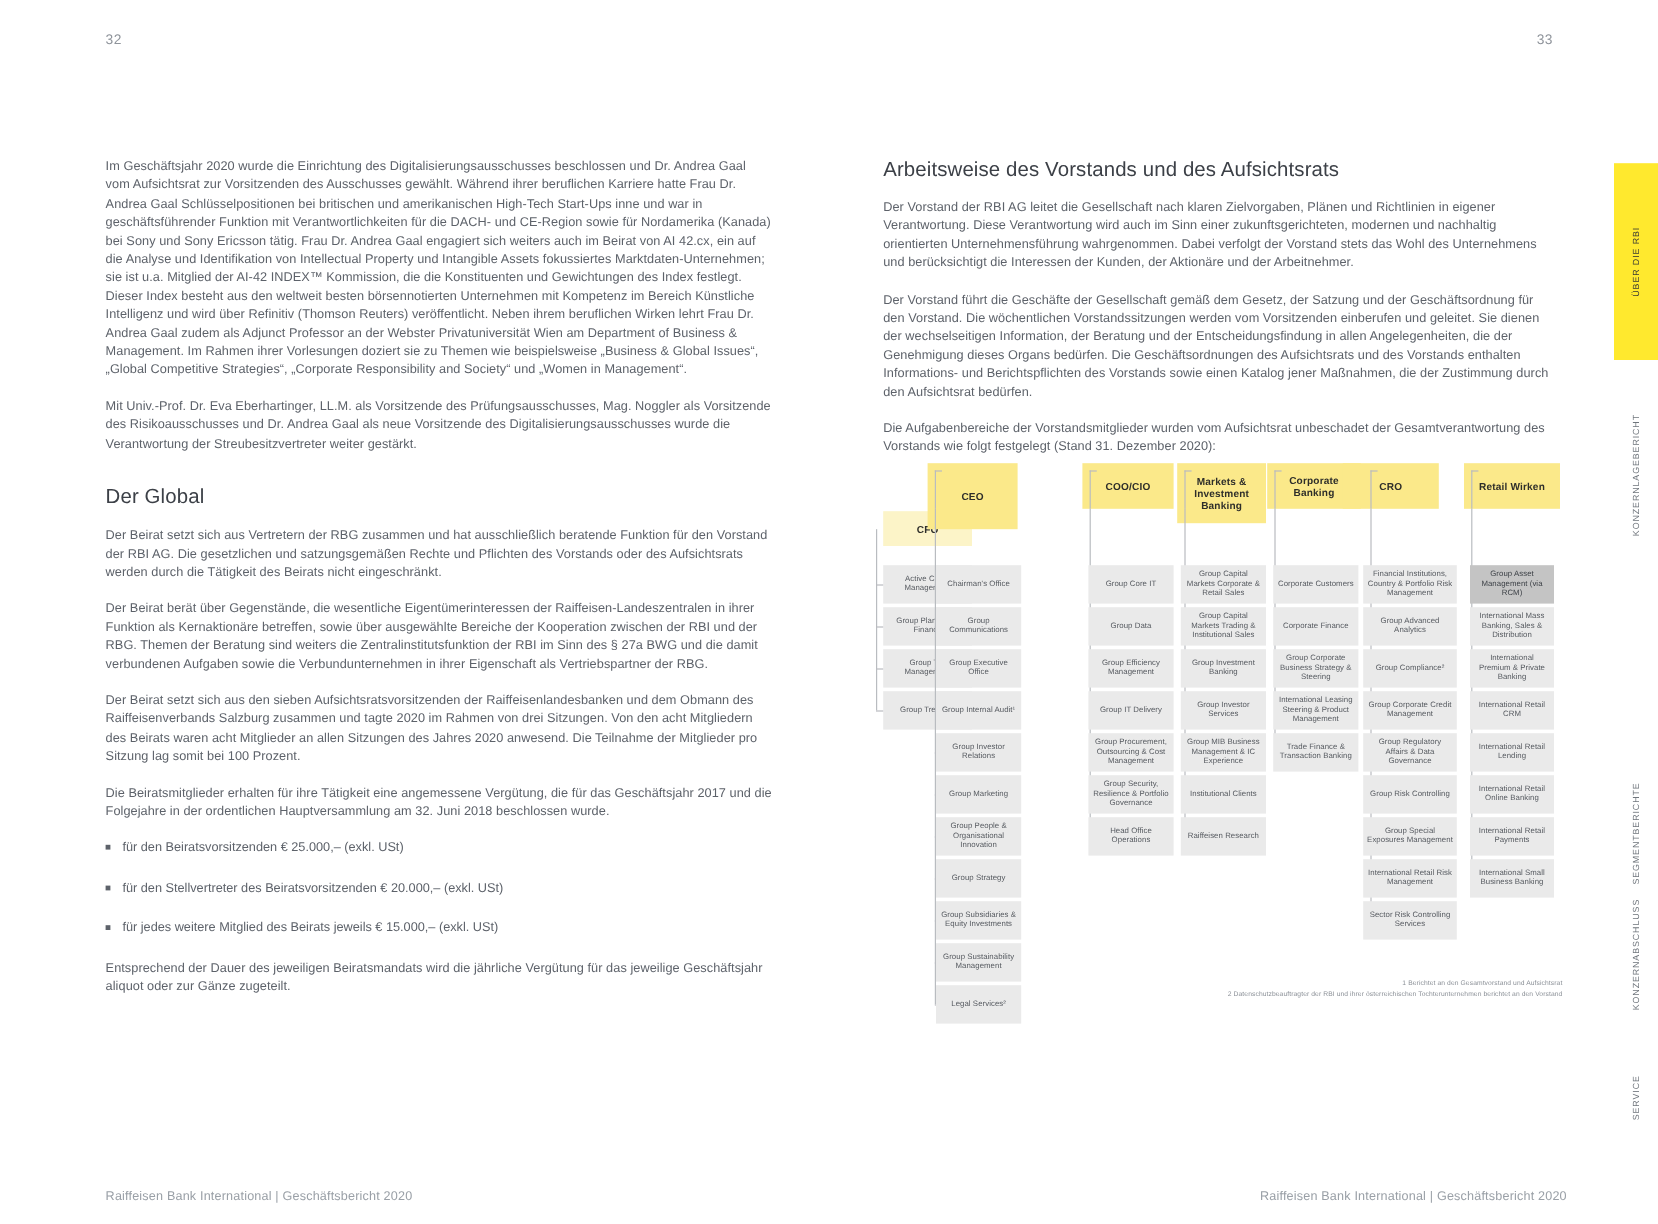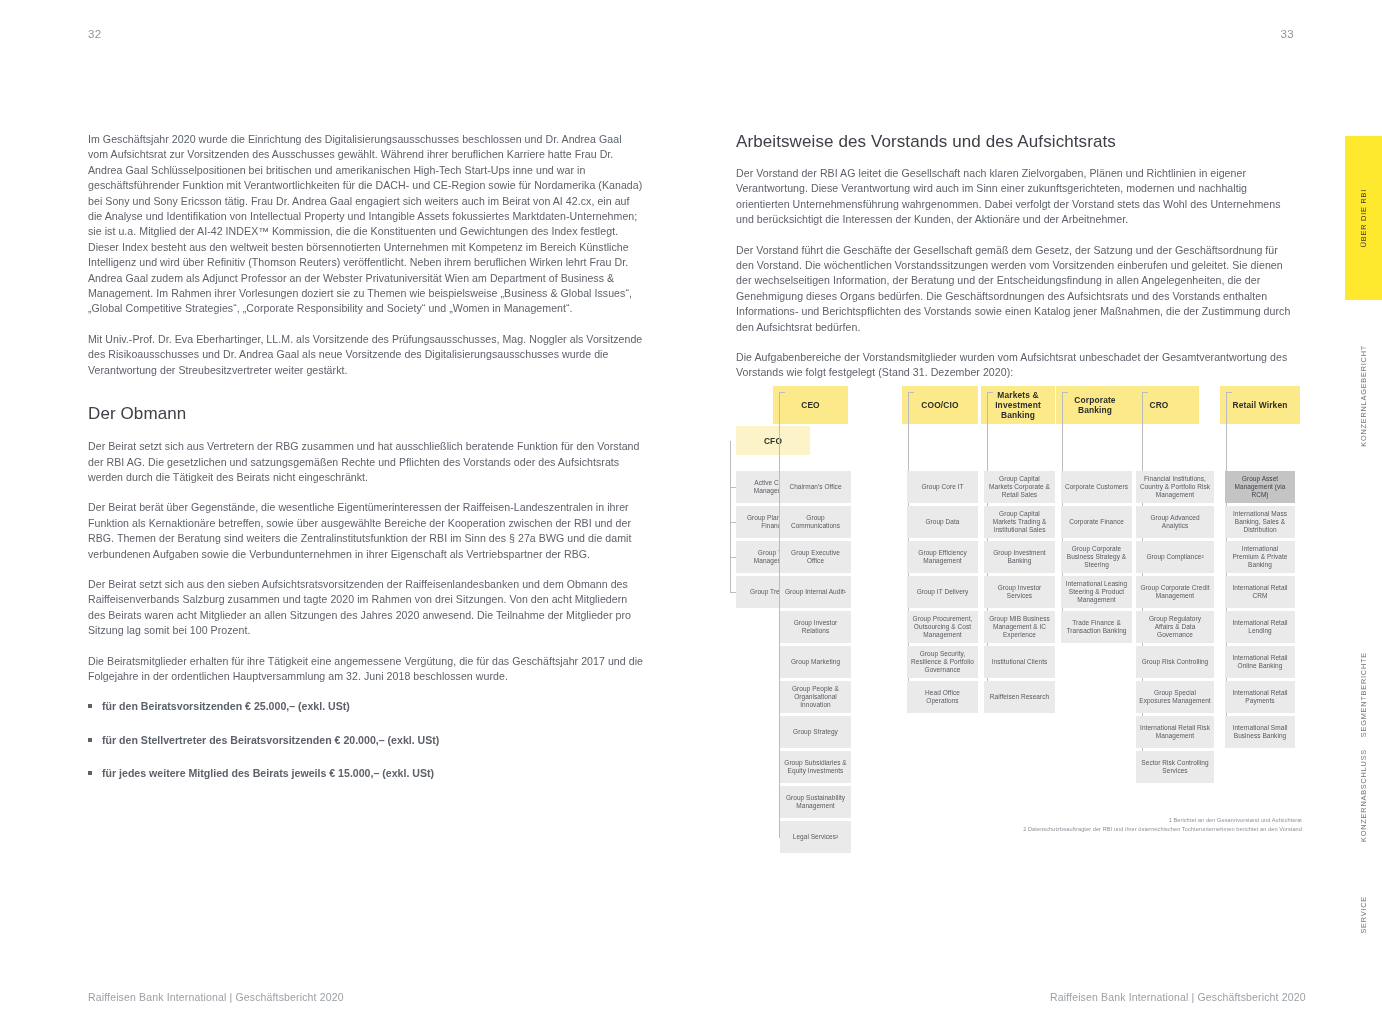--- a/index.html
+++ b/index.html
@@ -48,21 +48,21 @@
     margin:26px 0 15px 0;letter-spacing:.1px;
   }
   h1.sec-main{
     font-size:17px;font-weight:400;color:#3c4047;
     margin:0 0 14px 0;letter-spacing:.1px;
   }
   h3.sub{
     font-size:12.4px;font-weight:400;color:#3c4047;
     margin:0 0 20px 0;letter-spacing:.1px;
   }
-  ul.bullets{margin:0 0 14px 0;padding:0;list-style:none;font-weight:bold;}
+  ul.bullets{margin:0 0 14px 0;padding:0;list-style:none;}
   ul.bullets li{
     font-size:10.6px;line-height:15.4px;color:#5d626a;
     margin:0 0 18px 0;padding-left:14px;position:relative;
   }
   ul.bullets li .bullet-sq{
     position:absolute;left:0;top:5px;
     width:4px;height:4px;background:#5d626a;display:block;
   }
 
   
@@ -112,51 +112,52 @@
 <body>
 
 <div class="page">
 
   <div class="folio left">32</div>
   <div class="folio right">33</div>
 
   <div class="col col-left" id="leftCol">
       <p class="body">Im Geschäftsjahr 2020 wurde die Einrichtung des Digitalisierungsausschusses beschlossen und Dr. Andrea Gaal vom Aufsichtsrat zur Vorsitzenden des Ausschusses gewählt. Während ihrer beruflichen Karriere hatte Frau Dr. Andrea Gaal Schlüsselpositionen bei britischen und amerikanischen High-Tech Start-Ups inne und war in geschäftsführender Funktion mit Verantwortlichkeiten für die DACH- und CE-Region sowie für Nordamerika (Kanada) bei Sony und Sony Ericsson tätig. Frau Dr. Andrea Gaal engagiert sich weiters auch im Beirat von AI 42.cx, ein auf die Analyse und Identifikation von Intellectual Property und Intangible Assets fokussiertes Marktdaten-Unternehmen; sie ist u.a. Mitglied der AI-42 INDEX™ Kommission, die die Konstituenten und Gewichtungen des Index festlegt. Dieser Index besteht aus den weltweit besten börsennotierten Unternehmen mit Kompetenz im Bereich Künstliche Intelligenz und wird über Refinitiv (Thomson Reuters) veröffentlicht. Neben ihrem beruflichen Wirken lehrt Frau Dr. Andrea Gaal zudem als Adjunct Professor an der Webster Privatuniversität Wien am Department of Business &amp; Management. Im Rahmen ihrer Vorlesungen doziert sie zu Themen wie beispielsweise „Business &amp; Global Issues“, „Global Competitive Strategies“, „Corporate Responsibility and Society“ und „Women in Management“.</p>
       <p class="body">Mit Univ.-Prof. Dr. Eva Eberhartinger, LL.M. als Vorsitzende des Prüfungsausschusses, Mag. Noggler als Vorsitzende des Risikoausschusses und Dr. Andrea Gaal als neue Vorsitzende des Digitalisierungsausschusses wurde die Verantwortung der Streubesitzvertreter weiter gestärkt.</p>
-      <h2 class="sec">Der Obmann</h2>
+      <h2 class="sec">Der Global</h2>
       <p class="body">Der Beirat setzt sich aus Vertretern der RBG zusammen und hat ausschließlich beratende Funktion für den Vorstand der RBI AG. Die gesetzlichen und satzungsgemäßen Rechte und Pflichten des Vorstands oder des Aufsichtsrats werden durch die Tätigkeit des Beirats nicht eingeschränkt.</p>
       <p class="body">Der Beirat berät über Gegenstände, die wesentliche Eigentümerinteressen der Raiffeisen-Landeszentralen in ihrer Funktion als Kernaktionäre betreffen, sowie über ausgewählte Bereiche der Kooperation zwischen der RBI und der RBG. Themen der Beratung sind weiters die Zentralinstitutsfunktion der RBI im Sinn des § 27a BWG und die damit verbundenen Aufgaben sowie die Verbundunternehmen in ihrer Eigenschaft als Vertriebspartner der RBG.</p>
       <p class="body">Der Beirat setzt sich aus den sieben Aufsichtsratsvorsitzenden der Raiffeisenlandesbanken und dem Obmann des Raiffeisenverbands Salzburg zusammen und tagte 2020 im Rahmen von drei Sitzungen. Von den acht Mitgliedern des Beirats waren acht Mitglieder an allen Sitzungen des Jahres 2020 anwesend. Die Teilnahme der Mitglieder pro Sitzung lag somit bei 100 Prozent.</p>
       <p class="body">Die Beiratsmitglieder erhalten für ihre Tätigkeit eine angemessene Vergütung, die für das Geschäftsjahr 2017 und die Folgejahre in der ordentlichen Hauptversammlung am 32. Juni 2018 beschlossen wurde.</p>
       <ul class="bullets">
         <li><span class="bullet-sq"></span><span>für den Beiratsvorsitzenden € 25.000,– (exkl. USt)</span></li>
         <li><span class="bullet-sq"></span><span>für den Stellvertreter des Beiratsvorsitzenden € 20.000,– (exkl. USt)</span></li>
         <li><span class="bullet-sq"></span><span>für jedes weitere Mitglied des Beirats jeweils € 15.000,– (exkl. USt)</span></li>
       </ul>
+      <p class="body">Entsprechend der Dauer des jeweiligen Beiratsmandats wird die jährliche Vergütung für das jeweilige Geschäftsjahr aliquot oder zur Gänze zugeteilt.</p>
     </div>
 
   <div class="col col-right" id="rightCol">
       <h1 class="sec-main">Arbeitsweise des Vorstands und des Aufsichtsrats</h1>
       <p class="body">Der Vorstand der RBI AG leitet die Gesellschaft nach klaren Zielvorgaben, Plänen und Richtlinien in eigener Verantwortung. Diese Verantwortung wird auch im Sinn einer zukunftsgerichteten, modernen und nachhaltig orientierten Unternehmensführung wahrgenommen. Dabei verfolgt der Vorstand stets das Wohl des Unternehmens und berücksichtigt die Interessen der Kunden, der Aktionäre und der Arbeitnehmer.</p>
       <p class="body">Der Vorstand führt die Geschäfte der Gesellschaft gemäß dem Gesetz, der Satzung und der Geschäftsordnung für den Vorstand. Die wöchentlichen Vorstandssitzungen werden vom Vorsitzenden einberufen und geleitet. Sie dienen der wechselseitigen Information, der Beratung und der Entscheidungsfindung in allen Angelegenheiten, die der Genehmigung dieses Organs bedürfen. Die Geschäftsordnungen des Aufsichtsrats und des Vorstands enthalten Informations- und Berichtspflichten des Vorstands sowie einen Katalog jener Maßnahmen, die der Zustimmung durch den Aufsichtsrat bedürfen.</p>
       <p class="body">Die Aufgabenbereiche der Vorstandsmitglieder wurden vom Aufsichtsrat unbeschadet der Gesamtverantwortung des Vorstands wie folgt festgelegt (Stand 31. Dezember 2020):</p>
     </div>
 
   <div class="chart" id="chart">
       <div class="node hdr light" style="left: 0px; top: 43px; width: 74px; height: 29px;">CFO</div>
       <div class="conn v" style="left: -6px; top: 57.5px; height: 151.5px;"></div>
       <div class="node unit" style="left: 0px; top: 88px; width: 74px; height: 32px;">Active Credit Management</div>
       <div class="conn h" style="left: -6px; top: 104px; width: 6px;"></div>
       <div class="node unit" style="left: 0px; top: 123px; width: 74px; height: 32px;">Group Planning &amp; Finance</div>
       <div class="conn h" style="left: -6px; top: 139px; width: 6px;"></div>
       <div class="node unit" style="left: 0px; top: 158px; width: 74px; height: 32px;">Group Tax Management</div>
       <div class="conn h" style="left: -6px; top: 174px; width: 6px;"></div>
       <div class="node unit" style="left: 0px; top: 193px; width: 74px; height: 32px;">Group Treasury</div>
       <div class="conn h" style="left: -6px; top: 209px; width: 6px;"></div>
-      <div class="node hdr" style="left: 37px; top: 3px; width: 75px; height: 38px;">CEO</div>
+      <div class="node hdr" style="left: 37px; top: 3px; width: 75px; height: 55px;">CEO</div>
       <div class="conn v" style="left: 43px; top: 41px; height: 413px;"></div>
       <div class="conn h" style="left: 43px; top: 9px; width: 6px;"></div>
       <div class="conn v" style="left: 43px; top: 9px; height: 32px;"></div>
       <div class="node unit" style="left: 44px; top: 88px; width: 71px; height: 32px;">Chairman's Office</div>
       <div class="conn h" style="left: 43px; top: 104px; width: 1px;"></div>
       <div class="node unit" style="left: 44px; top: 123px; width: 71px; height: 32px;">Group Communications</div>
       <div class="conn h" style="left: 43px; top: 139px; width: 1px;"></div>
       <div class="node unit" style="left: 44px; top: 158px; width: 71px; height: 32px;">Group Executive Office</div>
       <div class="conn h" style="left: 43px; top: 174px; width: 1px;"></div>
       <div class="node unit" style="left: 44px; top: 193px; width: 71px; height: 32px;">Group Internal Audit¹</div>
@@ -179,21 +180,21 @@
       <div class="conn v" style="left: 172px; top: 41px; height: 273px;"></div>
       <div class="conn h" style="left: 172px; top: 9px; width: 6px;"></div>
       <div class="conn v" style="left: 172px; top: 9px; height: 32px;"></div>
       <div class="node unit" style="left: 171px; top: 88px; width: 71px; height: 32px;">Group Core IT</div>
       <div class="node unit" style="left: 171px; top: 123px; width: 71px; height: 32px;">Group Data</div>
       <div class="node unit" style="left: 171px; top: 158px; width: 71px; height: 32px;">Group Efficiency Management</div>
       <div class="node unit" style="left: 171px; top: 193px; width: 71px; height: 32px;">Group IT Delivery</div>
       <div class="node unit" style="left: 171px; top: 228px; width: 71px; height: 32px;">Group Procurement, Outsourcing &amp; Cost Management</div>
       <div class="node unit" style="left: 171px; top: 263px; width: 71px; height: 32px;">Group Security, Resilience &amp; Portfolio Governance</div>
       <div class="node unit" style="left: 171px; top: 298px; width: 71px; height: 32px;">Head Office Operations</div>
-      <div class="node hdr" style="left: 245px; top: 3px; width: 74px; height: 38px;">Markets &amp; Investment Banking</div>
+      <div class="node hdr" style="left: 245px; top: 3px; width: 74px; height: 50px;">Markets &amp; Investment Banking</div>
       <div class="conn v" style="left: 251px; top: 41px; height: 273px;"></div>
       <div class="conn h" style="left: 251px; top: 9px; width: 6px;"></div>
       <div class="conn v" style="left: 251px; top: 9px; height: 32px;"></div>
       <div class="node unit" style="left: 248px; top: 88px; width: 71px; height: 32px;">Group Capital Markets Corporate &amp; Retail Sales</div>
       <div class="node unit" style="left: 248px; top: 123px; width: 71px; height: 32px;">Group Capital Markets Trading &amp; Institutional Sales</div>
       <div class="node unit" style="left: 248px; top: 158px; width: 71px; height: 32px;">Group Investment Banking</div>
       <div class="node unit" style="left: 248px; top: 193px; width: 71px; height: 32px;">Group Investor Services</div>
       <div class="node unit" style="left: 248px; top: 228px; width: 71px; height: 32px;">Group MIB Business Management &amp; IC Experience</div>
       <div class="node unit" style="left: 248px; top: 263px; width: 71px; height: 32px;">Institutional Clients</div>
       <div class="node unit" style="left: 248px; top: 298px; width: 71px; height: 32px;">Raiffeisen Research</div>

